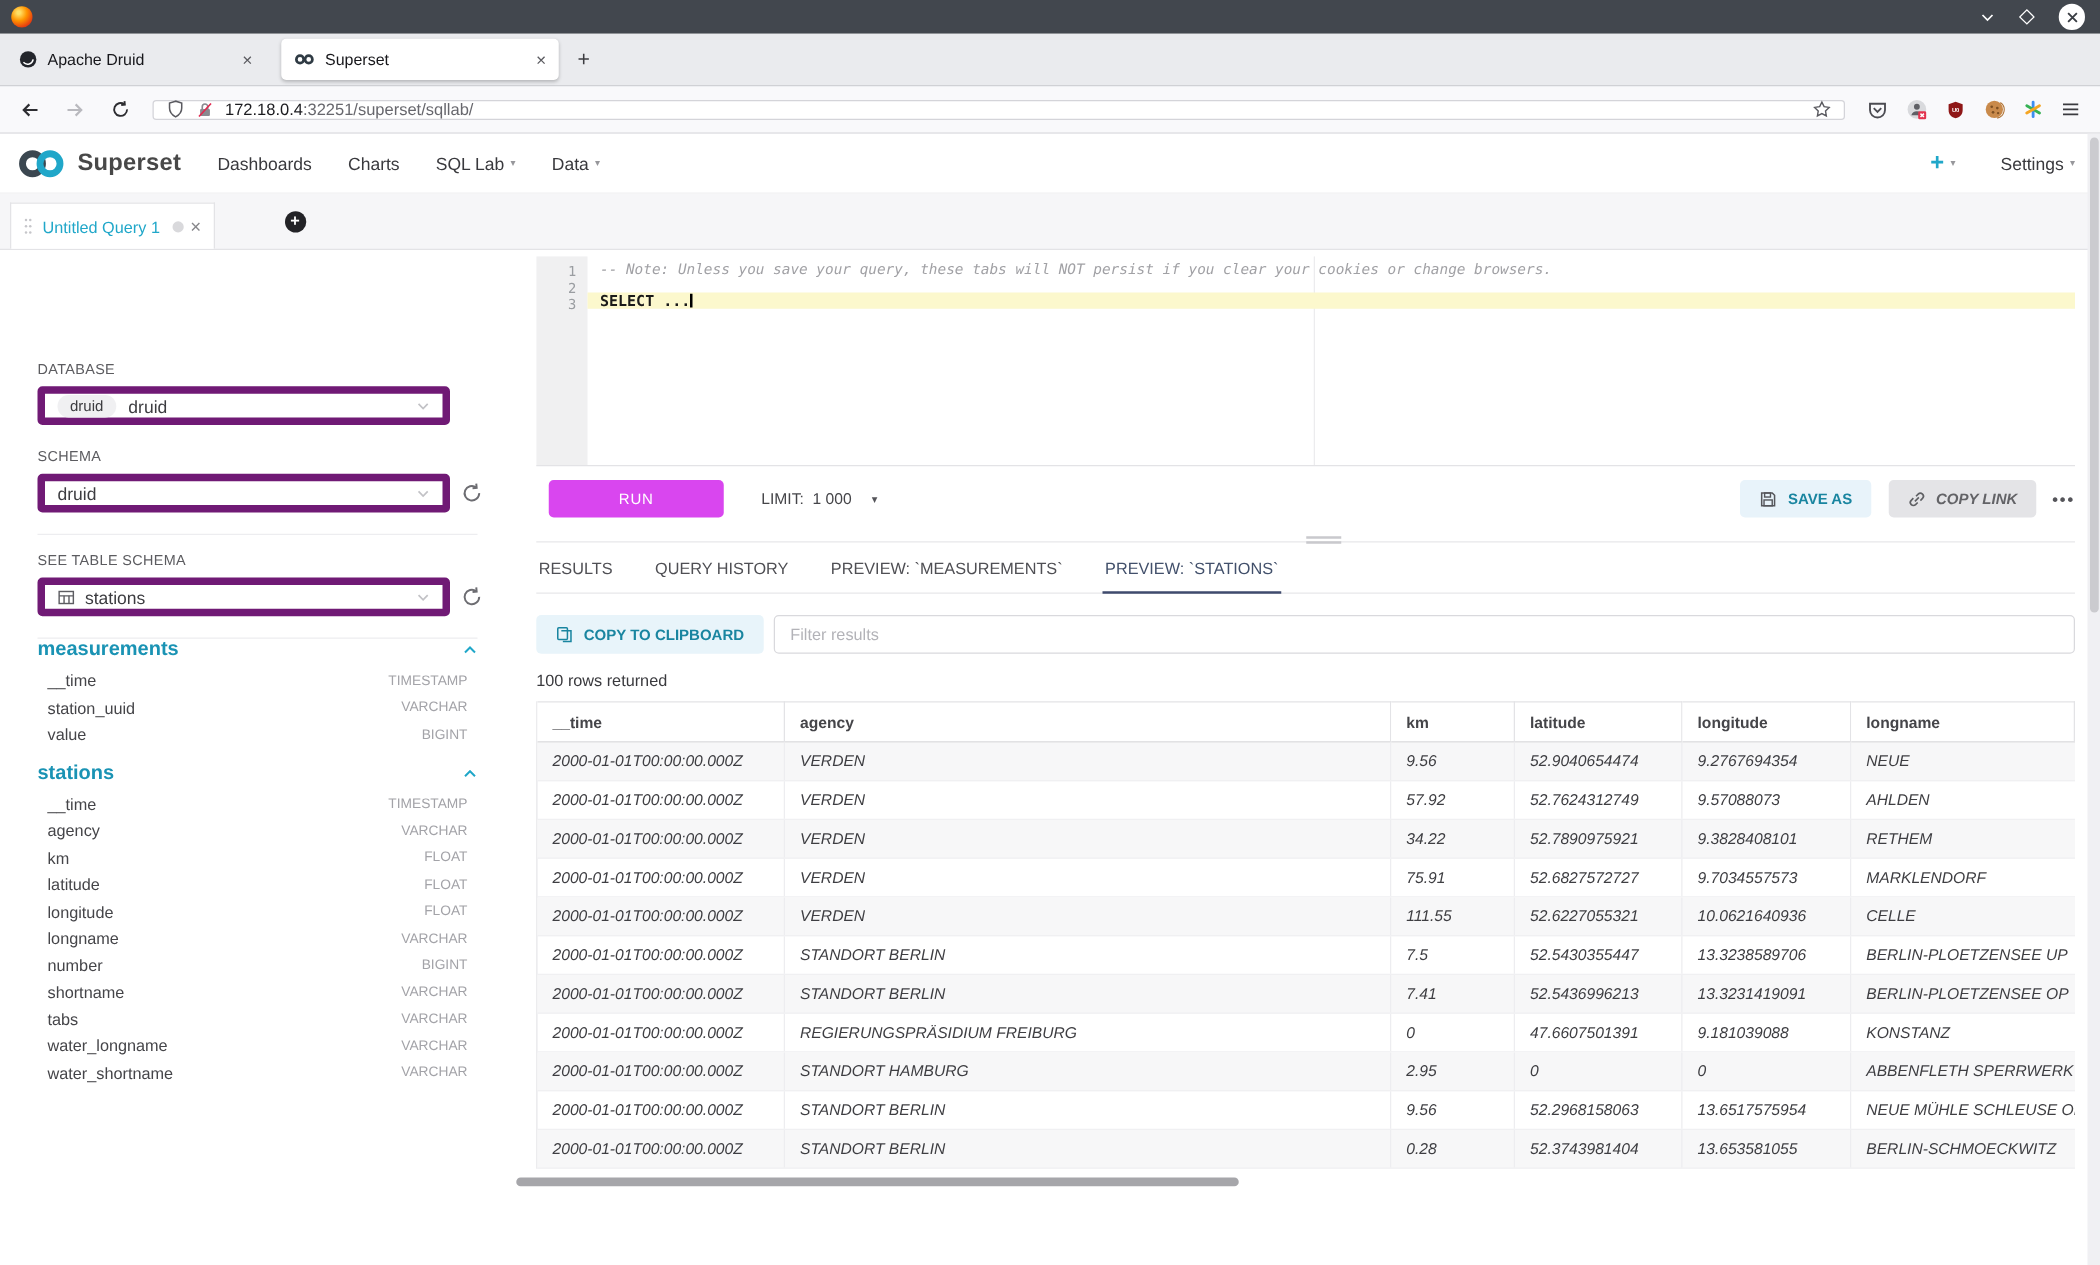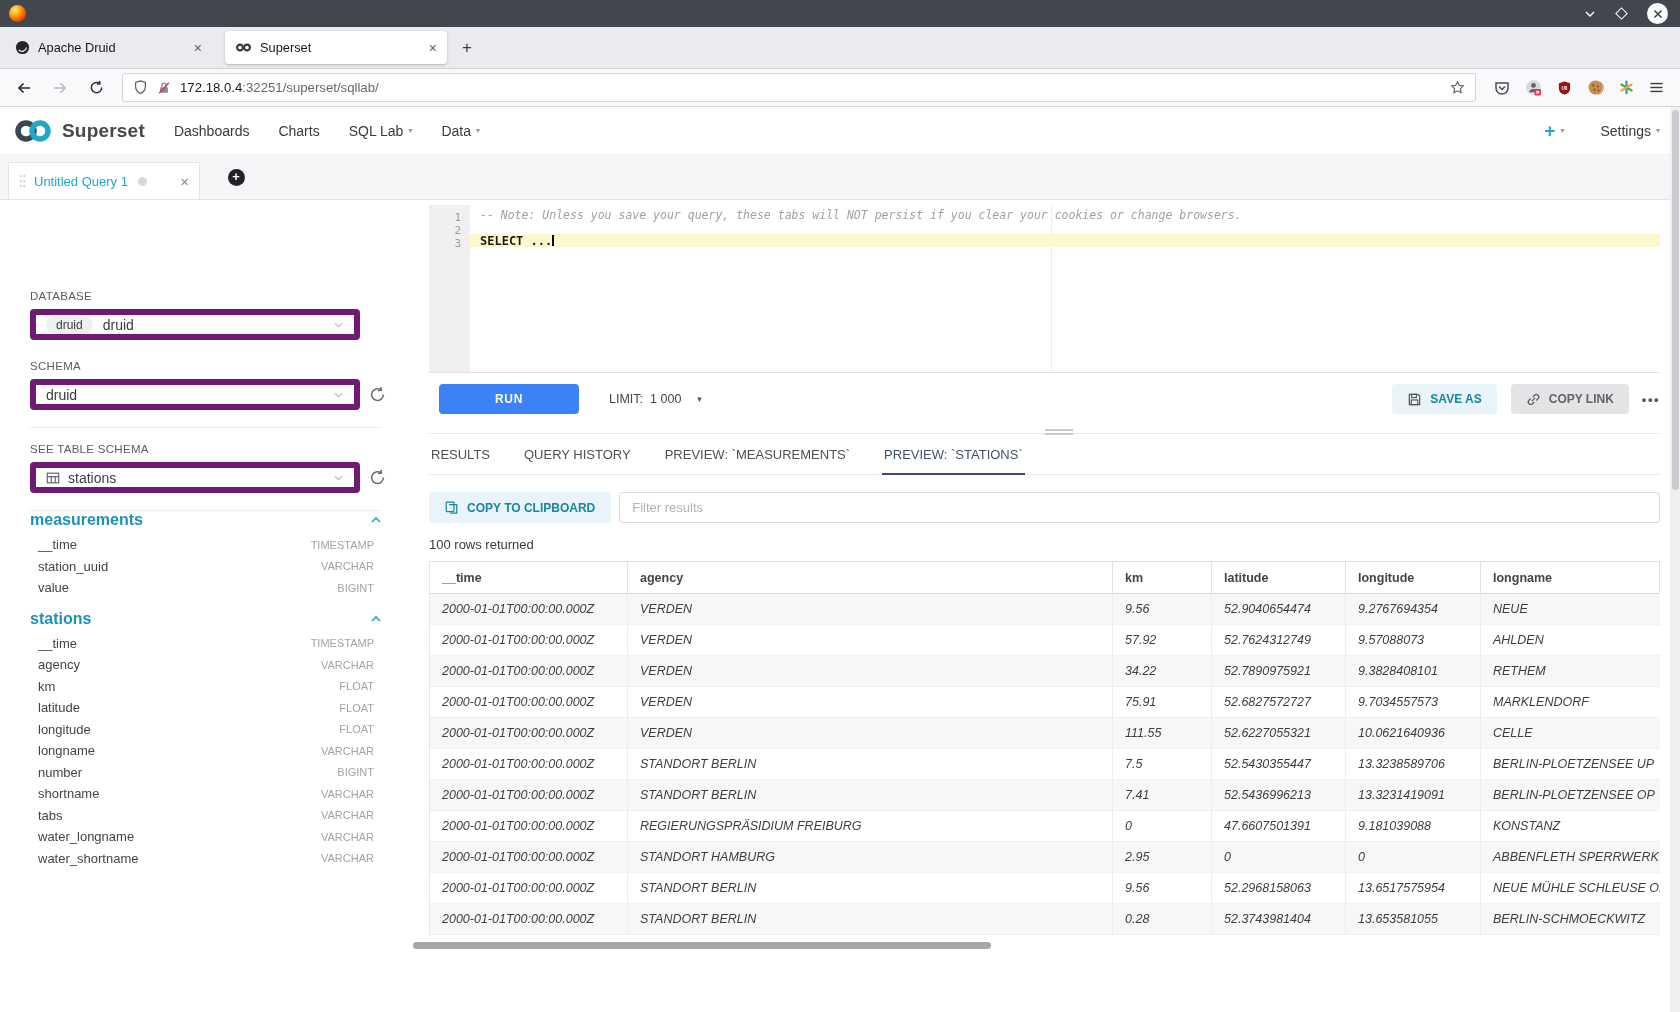--- a/index.html
+++ b/index.html
@@ -20,39 +20,39 @@
   .btab { position:absolute; top:0; bottom:0; display:flex; align-items:center; padding:0 10px; }
   .btab-1 { left:5px; width:207px; }
   .btab-2 { left:225px; top:4px; bottom:4px; width:222px; background:#fff; border-radius:4px; box-shadow:0 1px 3px rgba(0,0,0,.22); }
   .btab-label { font-size:12.8px; color:#17171b; margin-left:8px; white-space:nowrap; }
   .btab-close { margin-left:auto; color:#5b5b60; font-size:14px; line-height:1; }
   .newtab-btn { position:absolute; left:462px; top:0; bottom:0; display:flex; align-items:center; font-size:17px; color:#3c3c40; font-weight:400; }
 
   
   .urlrow { height:39px; background:#f9f9fb; border-top:1px solid #d0d1d5; border-bottom:1px solid #d6d6da; display:flex; align-items:center; padding:0 12px; }
   .navbtn { display:flex; align-items:center; justify-content:center; width:24px; }
-  .urlbar { flex:1; margin:0 14px; height:29px; background:#fff; border:1px solid #d4d4d9; border-radius:3px; display:flex; align-items:center; padding:0 10px; gap:9px; }
+  .urlbar { flex:1; margin:0 14px; height:16px; background:#fff; border:1px solid #d4d4d9; border-radius:3px; display:flex; align-items:center; padding:0 10px; gap:9px; }
   .url-text { font-size:13.2px; white-space:nowrap; }
   .url-host { color:#1b1b1f; }
   .url-rest { color:#67676d; }
   .lock-wrap { position:relative; display:flex; }
   .ext-icons { display:flex; align-items:center; gap:15px; margin:0 4px; }
 
   
   .ss-nav { height:48px; background:#fff; display:flex; align-items:center; padding:0 20px 0 12px; border-bottom:1px solid #f0f0f2; }
   .brand-text { font-size:19px; font-weight:bold; color:#484848; margin-left:8px; letter-spacing:.2px; }
   .nav-item { font-size:14px; color:#39393d; margin-left:29px; display:flex; align-items:center; gap:5px; }
   .caret { font-size:8px; color:#97979b; }
   .nav-right { margin-left:auto; display:flex; align-items:center; }
   .nav-plus { font-size:19px; font-weight:bold; color:#20a7c9; }
   .nav-settings { font-size:14px; color:#39393d; margin-left:36px; display:flex; align-items:center; gap:5px; }
 
   
   .qtabbar { height:45px; background:#f6f6f8; border-bottom:1px solid #e3e3e6; position:relative; }
-  .qtab { position:absolute; left:8px; top:7px; bottom:0; width:192px; background:#fff; border:1px solid #e3e3e6; border-bottom:none; display:flex; align-items:center; padding:0 10px; }
+  .qtab { position:absolute; left:8px; top:7px; bottom:0; width:164px; background:#fff; border:1px solid #e3e3e6; border-bottom:none; display:flex; align-items:center; padding:0 10px; }
   .qtab-label { font-size:13px; color:#20a7c9; margin-left:8px; }
   .qtab-dot { width:9px; height:9px; border-radius:50%; background:#d9d9dc; margin-left:10px; }
   .qtab-close { margin-left:auto; color:#87878b; font-size:15px; line-height:1; }
   .qtab-add { position:absolute; left:216px; top:0; bottom:0; width:40px; display:flex; align-items:center; justify-content:center; }
   .plus-circle { width:17px; height:17px; border-radius:50%; background:#232327; color:#fff; font-size:13px; line-height:16px; text-align:center; font-weight:bold; }
 
   
   .content { display:flex; align-items:center; }
 
   
@@ -80,27 +80,27 @@
   .gutter { position:absolute; left:0; top:0; bottom:0; width:41px; background:#f0f0f1; }
   .gut-num { position:absolute; right:9px; font:11px "DejaVu Sans Mono", monospace; color:#9a9da1; }
   .ed-lines { margin-left:41px; padding-top:3px; position:relative; }
   .ed-line { height:13px; line-height:13px; padding-left:10px; font:11.5px "DejaVu Sans Mono", monospace; white-space:pre; }
   .ed-comment { color:#a1a1a5; font-style:italic; }
   .ed-active { background:#fcf8cd; font-weight:bold; color:#1a1a1a; font-size:12px; }
   .ed-cursor { display:inline-block; width:1.5px; height:11px; background:#000; vertical-align:-1px; }
   .print-margin { position:absolute; left:622px; top:0; bottom:0; width:1px; background:#ececee; }
 
   .ed-toolbar { height:60px; display:flex; align-items:flex-start; padding-top:11px; }
-  .run-btn { width:140px; height:30px; margin-left:10px; background:#3b82f6; border-radius:4px; color:#fff; font-weight:bold; font-size:12px; letter-spacing:.6px; display:flex; align-items:center; justify-content:center; }
+  .run-btn { width:140px; height:30px; margin-left:10px; background:#d946ef; border-radius:4px; color:#fff; font-weight:normal; font-size:12px; letter-spacing:.6px; display:flex; align-items:center; justify-content:center; }
   .limit { display:flex; align-items:center; margin-left:30px; height:30px; font-size:12.5px; color:#454549; }
   .limit-val { margin-left:7px; }
   .limit-caret { font-size:9px; color:#55555a; margin-left:16px; }
   .tb-right { margin-left:auto; display:flex; align-items:center; }
   .saveas-btn { height:30px; background:#e8f3fa; border-radius:4px; display:flex; align-items:center; gap:8px; padding:0 15px; color:#1985a0; font-weight:bold; font-size:12px; }
-  .copylink-btn { height:30px; background:#e4e4e7; border-radius:4px; display:flex; align-items:center; gap:8px; padding:0 15px; color:#636367; font-weight:bold; font-size:12px; margin-left:14px; }
+  .copylink-btn { height:30px; background:#e4e4e7; border-radius:4px; display:flex; align-items:center; gap:8px; padding:0 15px; color:#636367; font-weight:bold; font-size:12px; margin-left:14px;font-style:italic; }
   .more-dots { margin-left:13px; color:#55555a; font-size:13px; letter-spacing:1.5px; font-weight:bold; }
 
   .south-tabs { position:relative; display:flex; gap:30px; border-top:1px solid #e8e8ea; border-bottom:1px solid #e8e8ea; }
   .stab { font-size:13px; color:#4f4f54; padding:13px 2px 12px; position:relative; white-space:nowrap; }
   .stab.active { color:#42506b; }
   .stab.active::after { content:""; position:absolute; left:0; right:0; bottom:-1px; height:2px; background:#3f4b6e; }
   .drag-handle { position:absolute; left:50%; top:-5px; width:28px; }
   .drag-handle div { height:1.6px; background:#c9c9cd; margin-bottom:2.5px; }
 
   .res-controls { display:flex; margin-top:17px; gap:8px; height:31px; }

